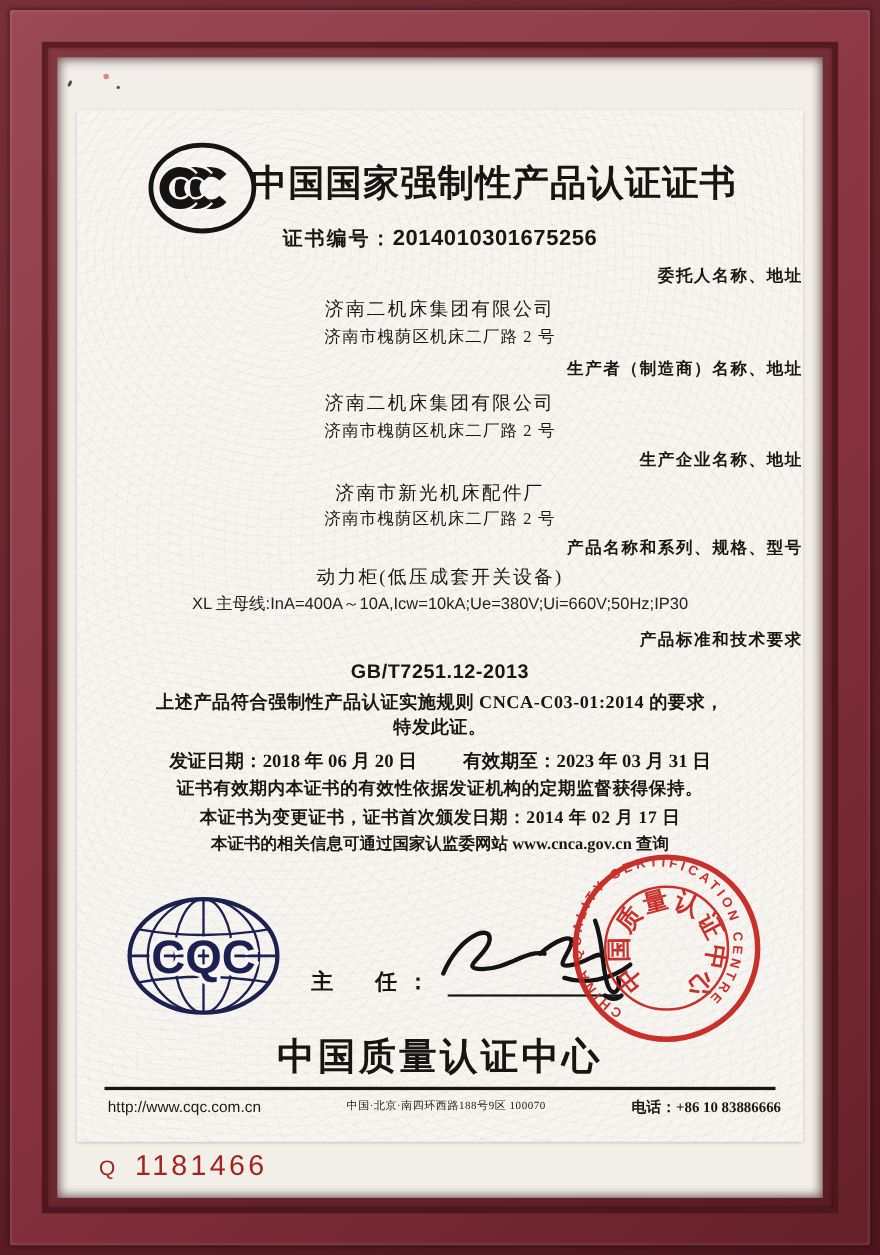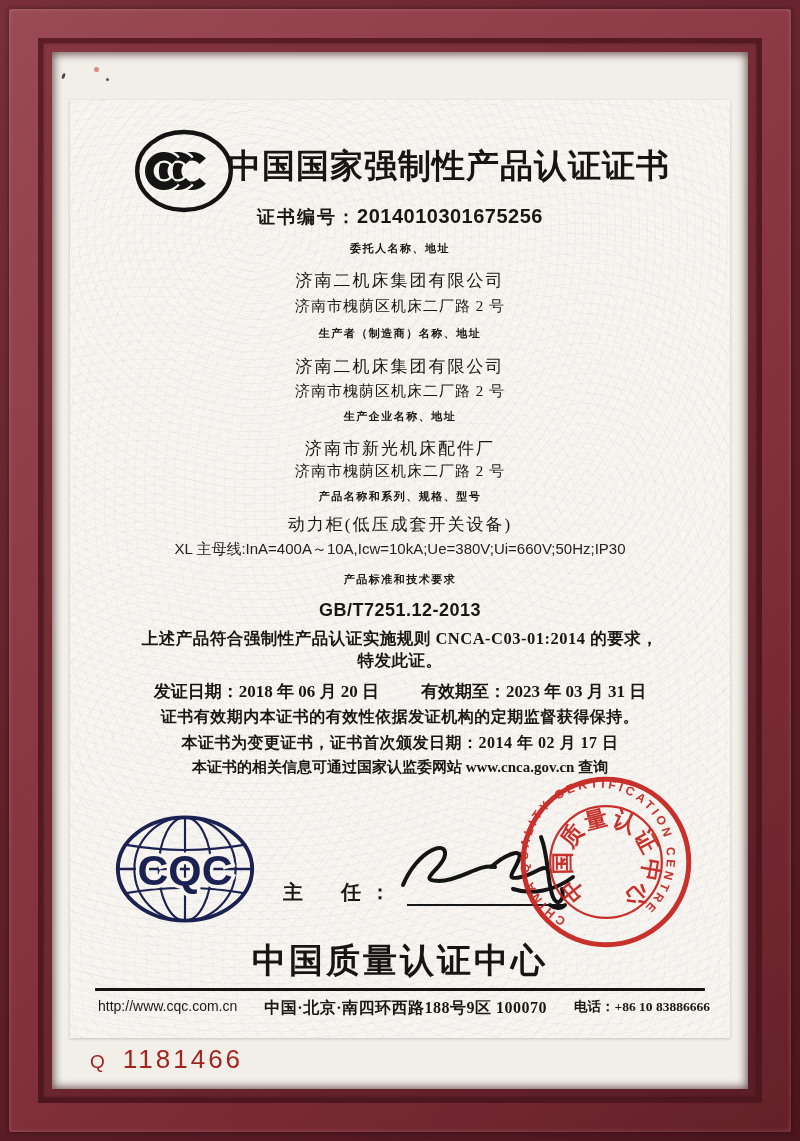--- a/index.html
+++ b/index.html
@@ -35,21 +35,21 @@
     box-shadow:0 1px 3px rgba(80,60,60,.25);
   }
   
   .ccc{position:absolute;left:62px;top:26px;width:104px;height:90px;}
   .title{position:absolute;left:158px;right:4px;top:44px;
     font-size:33px;font-weight:bold;letter-spacing:1px;color:#171411;}
   
   .cline{position:absolute;left:0;width:100%;text-align:center;white-space:nowrap;}
   .certno .lbl{font-size:18px;font-weight:bold;letter-spacing:2px;}
   .certno .no{font-family:"Liberation Sans","DejaVu Sans",sans-serif;font-size:20px;font-weight:bold;letter-spacing:.5px;}
-  .h{font-size:11px;font-weight:bold;letter-spacing:1.5px;}
+  .h{font-size:15px;font-weight:bold;letter-spacing:1.5px;text-align:right;}
   .nm{font-size:17px;letter-spacing:2px;}
   .ad{font-size:15px;letter-spacing:1px;}
   .spec{font-family:"Liberation Sans","DejaVu Sans",sans-serif;font-size:15px;color:#242220;}
   .gb{font-family:"Liberation Sans","DejaVu Sans",sans-serif;font-size:18px;font-weight:bold;letter-spacing:.5px;}
   .st{font-size:16.5px;font-weight:bold;letter-spacing:.5px;}
   .dates{font-size:17px;font-weight:bold;}
   .dates .gap{display:inline-block;width:42px;}
   .note{font-size:16px;font-weight:bold;letter-spacing:.5px;}
   .info{font-size:15px;font-weight:bold;}
   
@@ -60,21 +60,21 @@
     border-bottom:2px solid #161616;vertical-align:bottom;}
   .signature{position:absolute;left:-12px;bottom:-16px;width:205px;height:95px;overflow:visible;}
   .seal{position:absolute;left:446px;top:672px;width:180px;height:180px;opacity:.93;z-index:6;}
   .issuer{position:absolute;left:0;width:100%;top:838px;text-align:center;
     font-family:"Liberation Sans","DejaVu Sans",sans-serif;
     font-size:34px;font-weight:bold;letter-spacing:3px;color:#171512;}
   .rule{position:absolute;left:25px;right:25px;top:888px;height:3px;background:#171512;}
   .footer{position:absolute;left:28px;right:20px;top:898px;display:flex;
     justify-content:space-between;align-items:flex-start;}
   .f-url{font-family:"Liberation Sans","DejaVu Sans",sans-serif;font-size:14px;font-weight:normal;color:#1c1a18;}
-  .f-addr{font-size:16px;font-weight:bold;letter-spacing:.5px;}
+  .f-addr{font-size:10px;font-weight:normal;letter-spacing:.5px;}
   .f-phone{font-size:13.5px;font-weight:bold;}
   #serial{position:absolute;left:38px;bottom:14px;color:#a3241e;white-space:nowrap;
     font-family:"Liberation Sans","DejaVu Sans",sans-serif;}
   #serial .q{font-size:19px;letter-spacing:2px;margin-right:16px;}
   #serial .num{font-size:26px;letter-spacing:3px;}
   svg text{font-family:"Liberation Sans","DejaVu Sans",sans-serif;}
   .seal text{fill:#c5231d;}
 </style>
 </head>
 <body>

